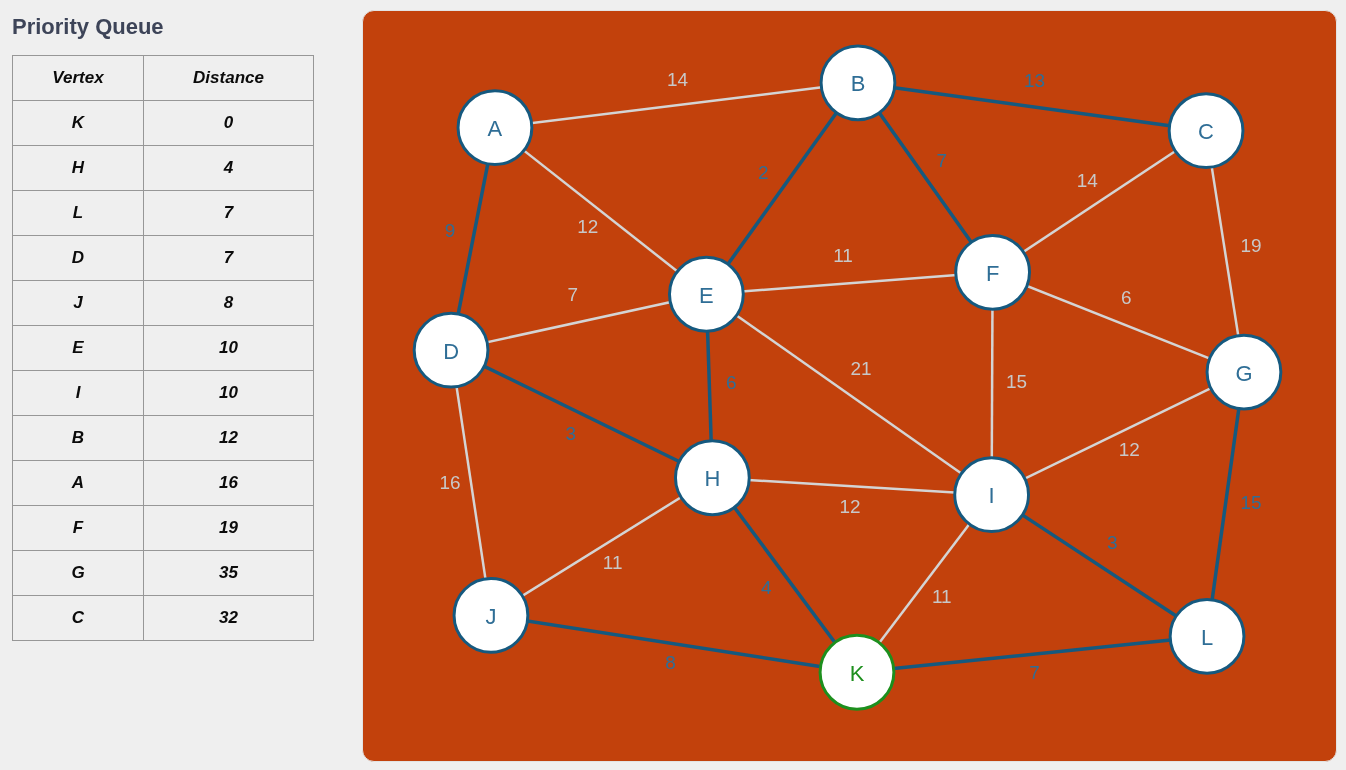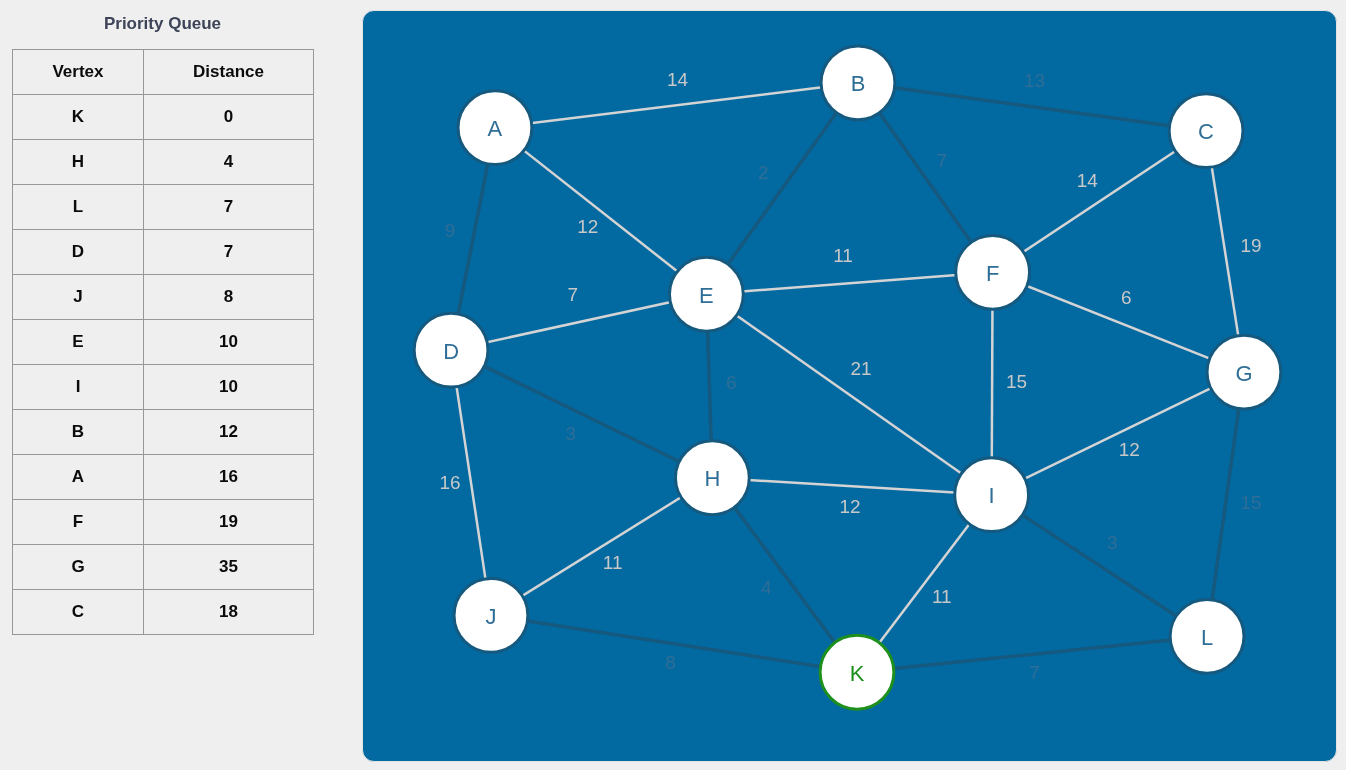--- a/index.html
+++ b/index.html
@@ -12,50 +12,51 @@
     overflow: hidden;
   }
   .queue-panel {
     position: absolute;
     left: 12px;
     top: 12px;
     width: 301px;
   }
   .queue-title {
     margin: 2px 0 15px 0;
-    text-align: center;
-    font-size: 17px;
+    text-align: left;
+    font-size: 22px;
     font-weight: 700;
     color: #3d4458;
   }
   table.queue-table {
     border-collapse: collapse;
     width: 100%;
     table-layout: fixed;
   }
   table.queue-table th,
   table.queue-table td {
     border: 1px solid #979797;
     height: 44px;
     text-align: center;
     vertical-align: middle;
     font-size: 17px;
     font-weight: 700;
     color: #0b0b0b;
     padding: 0;
+    font-style: italic;
   }
   table.queue-table col.c-vertex { width: 131px; }
   table.queue-table col.c-distance { width: 170px; }
   .graph-card {
     position: absolute;
     left: 362px;
     top: 10px;
     width: 975px;
     height: 752px;
-    background: #0369a1;
+    background: #c2410c;
     border: 1px solid #e3e3e3;
     border-radius: 12px;
     box-sizing: border-box;
   }
   .graph-card svg { display: block; }
   .edge-label {
     font-family: "Liberation Sans", sans-serif;
     font-size: 19px;
   }
   .node-label {
@@ -119,21 +120,21 @@
         <tr>
           <td>F</td>
           <td>19</td>
         </tr>
         <tr>
           <td>G</td>
           <td>35</td>
         </tr>
         <tr>
           <td>C</td>
-          <td>18</td>
+          <td>32</td>
         </tr>
       </tbody>
   </table>
 </div>
 
 <div class="graph-card">
   <svg width="973" height="750" viewBox="0 0 975 752">
       <line x1="132" y1="117" x2="496" y2="72" stroke="#d4d4d4" stroke-width="2.5"></line>
       <line x1="132" y1="117" x2="88" y2="340" stroke="#15597f" stroke-width="3.5"></line>
       <line x1="132" y1="117" x2="344" y2="284" stroke="#d4d4d4" stroke-width="2.5"></line>

